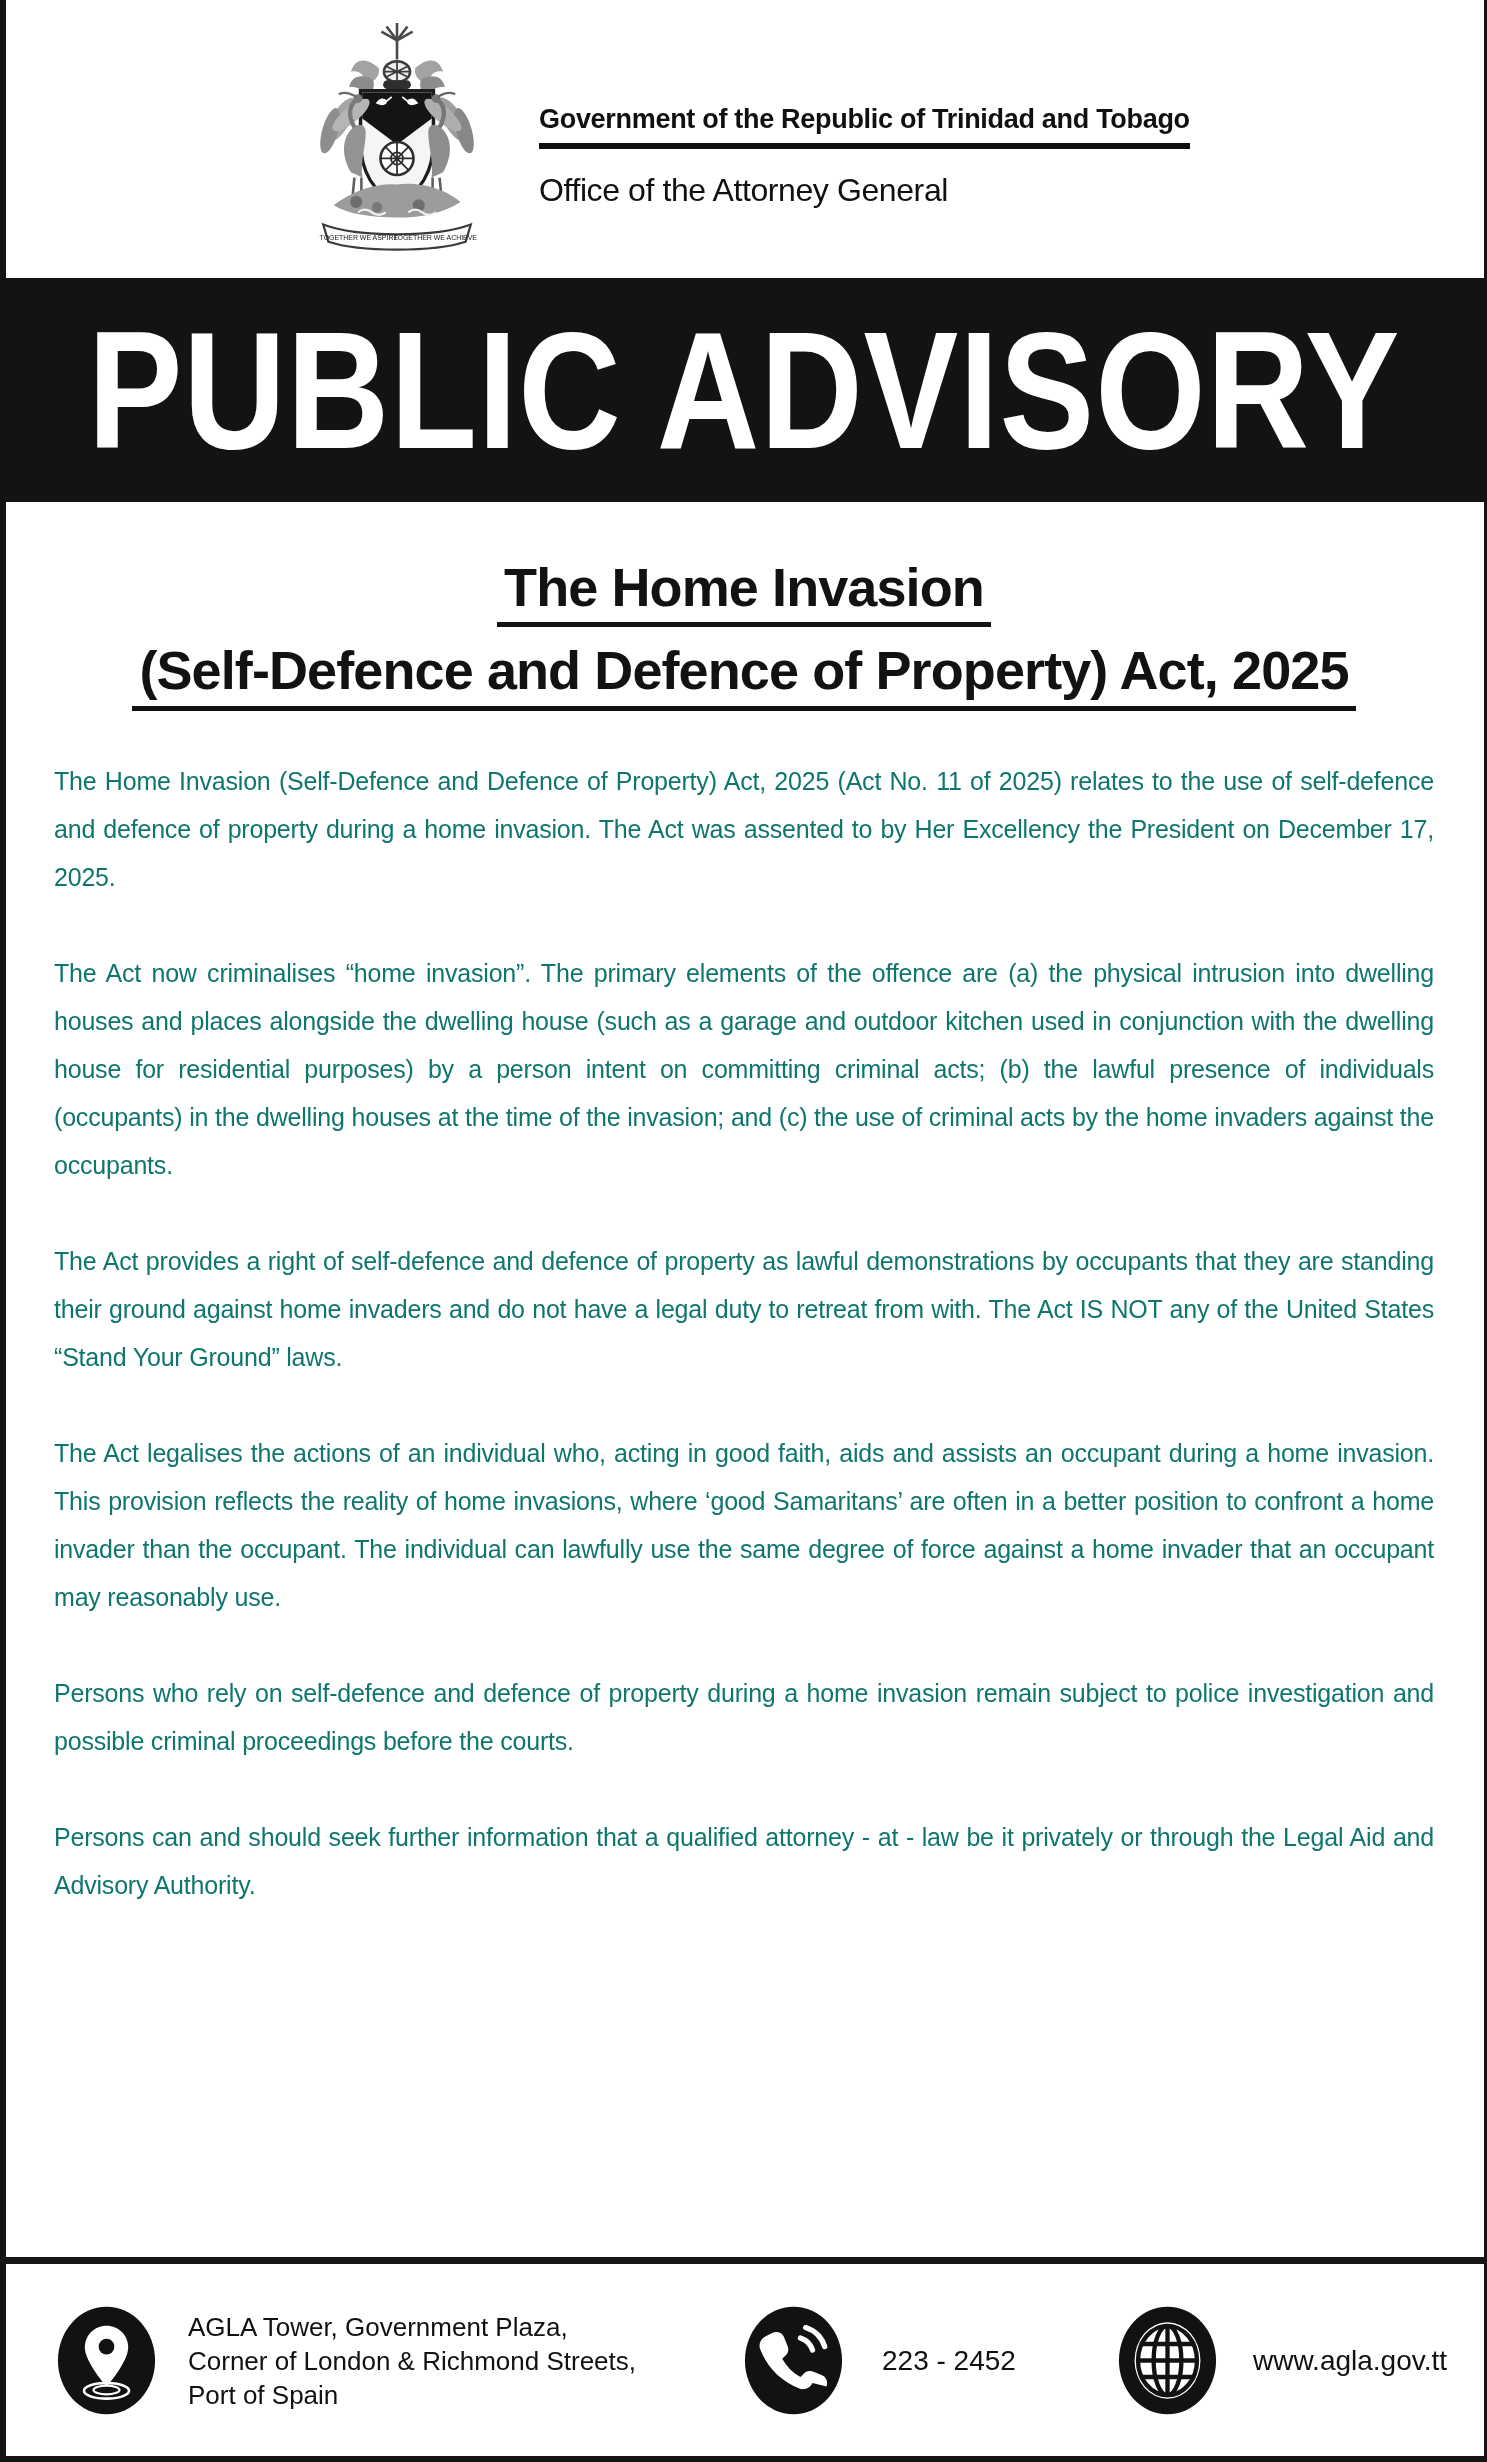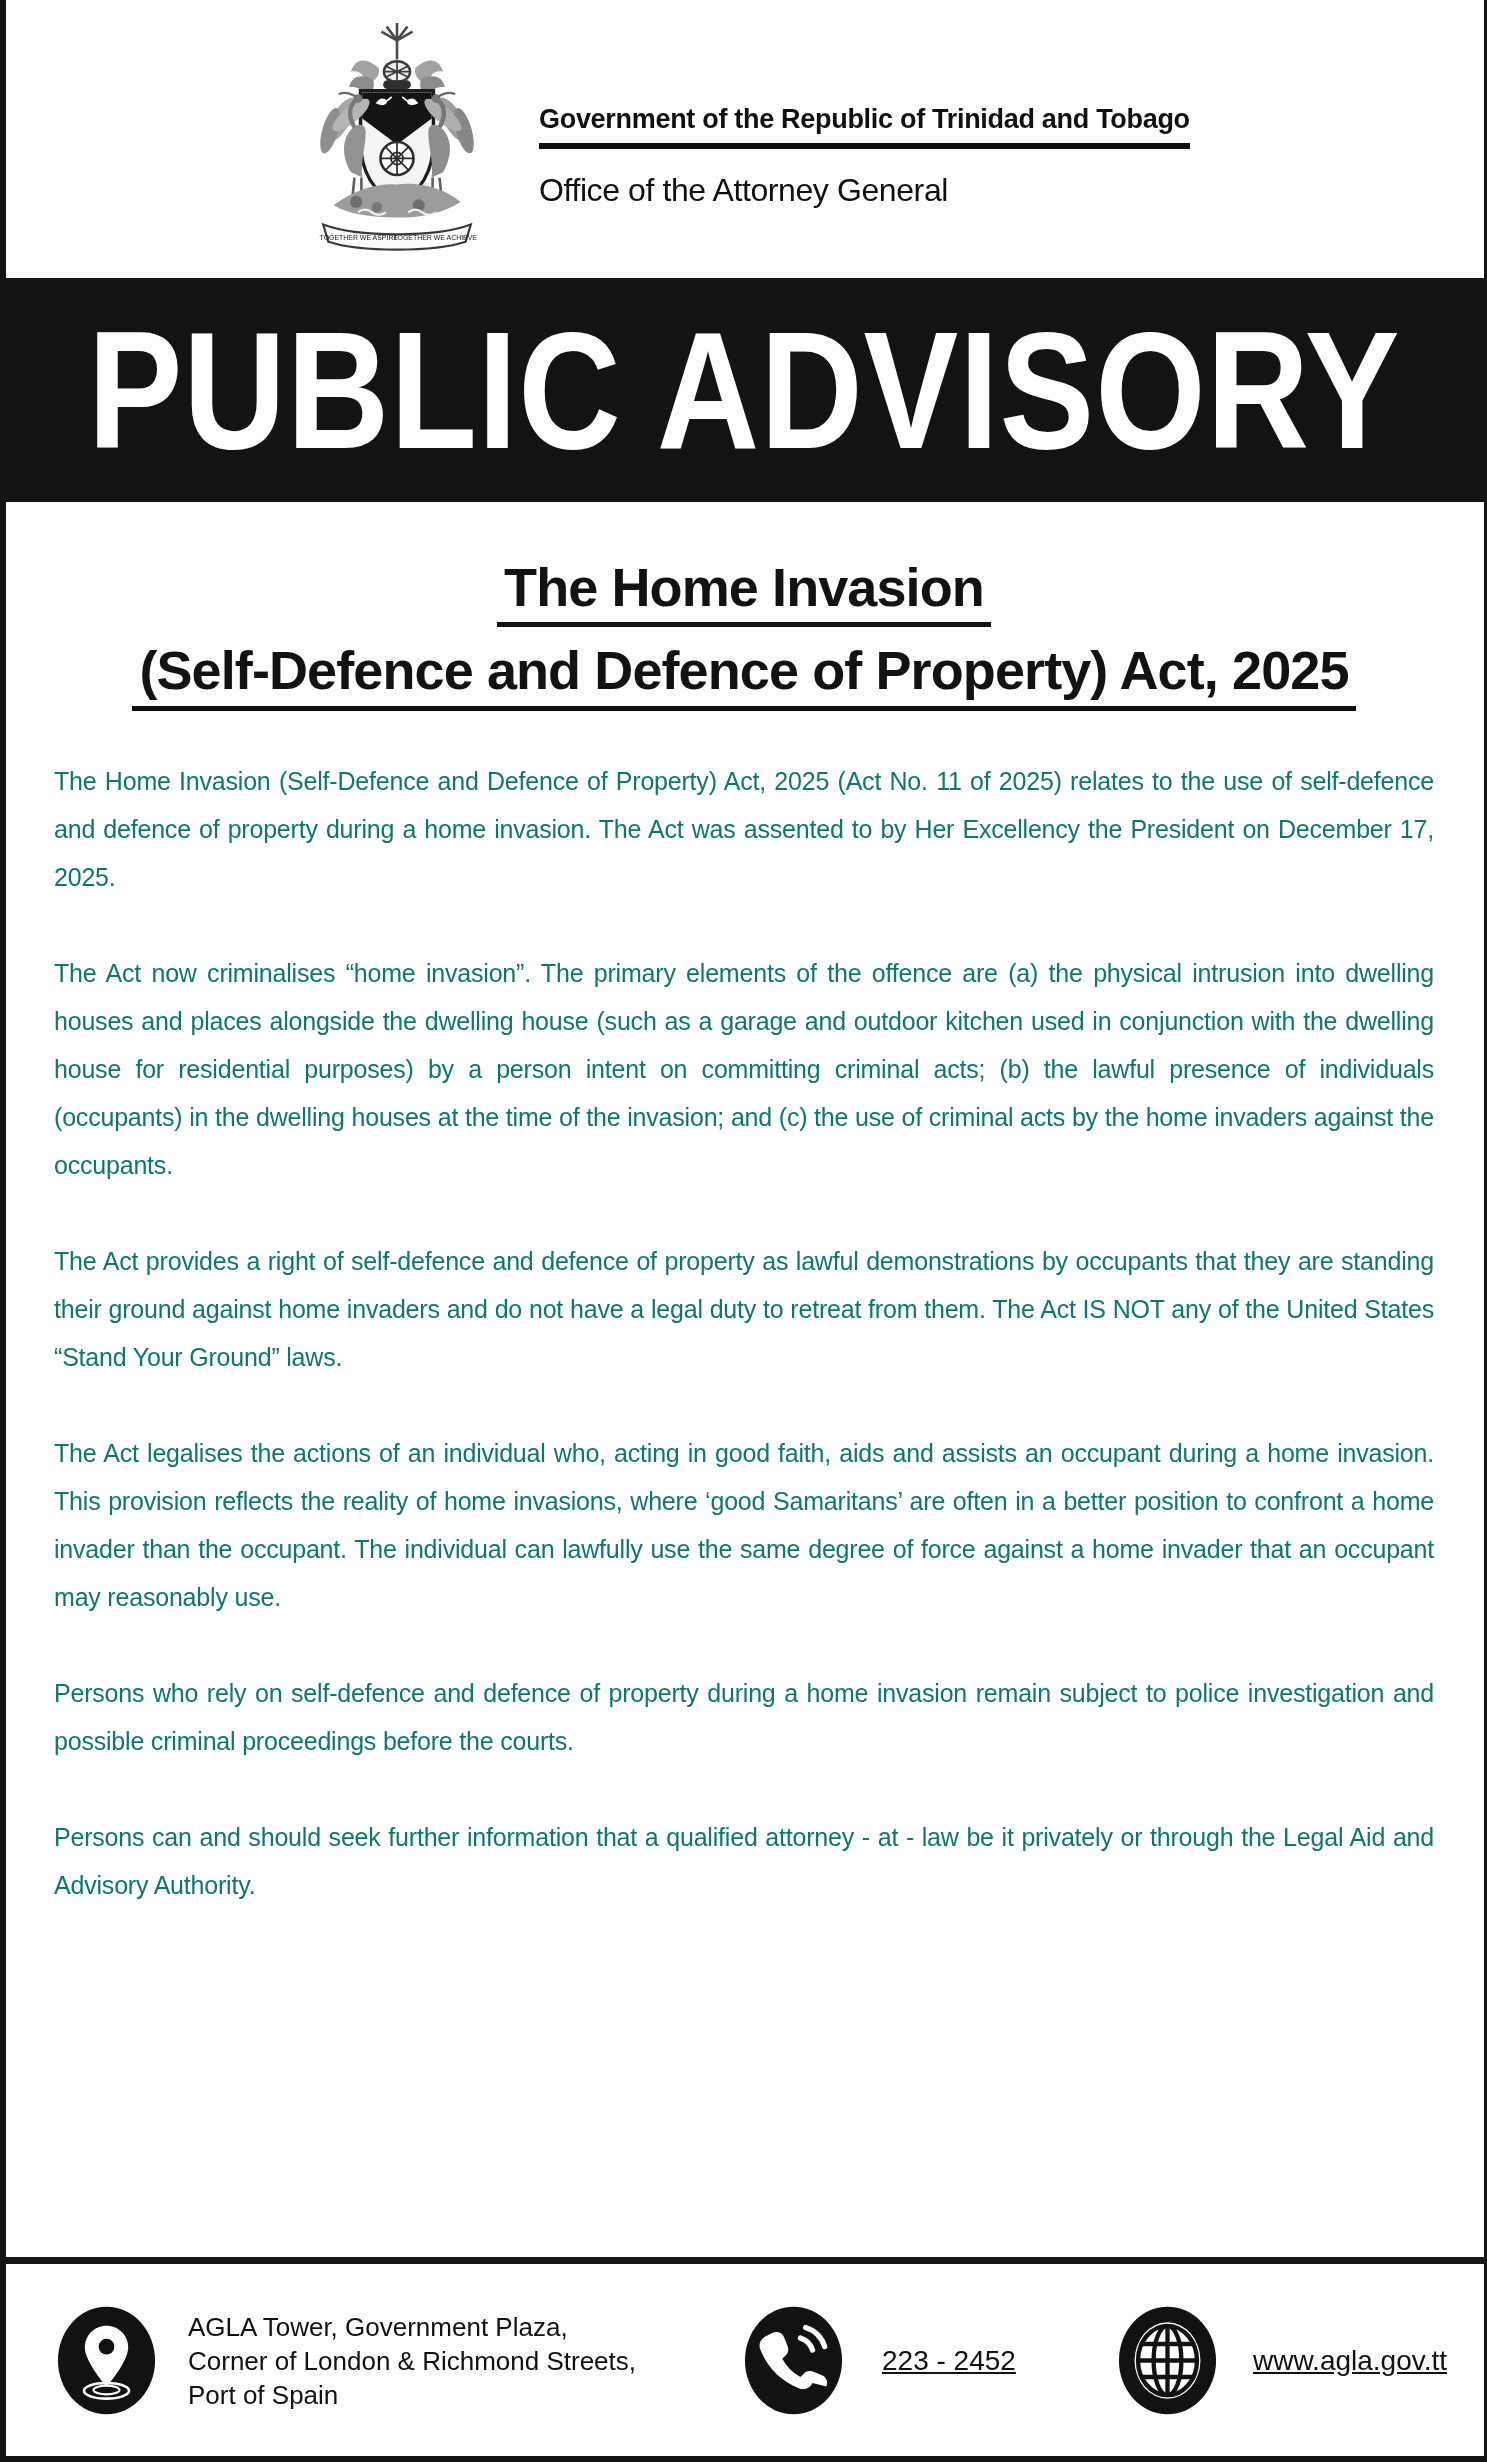--- a/index.html
+++ b/index.html
@@ -36,21 +36,21 @@
   .body-copy p:last-child{margin-bottom:0;}
 
   
   .footer-rule{position:absolute;left:0;top:2257px;width:100%;height:7px;background:#161616;}
   .footer-item{position:absolute;top:2305px;height:111px;display:flex;align-items:center;}
   .footer-item.loc{left:56px;gap:31px;}
   .footer-item.tel{left:743px;gap:38px;}
   .footer-item.web{left:1117px;gap:35px;align-items:center;}
   .footer-icon{width:101px;height:111px;flex:0 0 auto;}
   .addr{font-size:26px;line-height:34px;color:#111111;}
-  .contact-text{font-size:28px;color:#111111;text-decoration:underline;}
+  .contact-text{font-size:28px;color:#111111;}
 </style>
 </head>
 <body>
 
 <div class="page">
 
   <div class="frame-left"></div>
   <div class="frame-right"></div>
   <div class="frame-bottom"></div>
 
@@ -131,21 +131,21 @@
       <span>The Home Invasion</span>
     </div>
     <div class="title-line">
       <span>(Self-Defence and Defence of Property) Act, 2025</span>
     </div>
   </div>
 
   <div class="body-copy">
     <p>The Home Invasion (Self-Defence and Defence of Property) Act, 2025 (Act No. 11 of 2025) relates to the use of self-defence and defence of property during a home invasion.  The Act was assented to by Her Excellency the President on December 17, 2025.</p>
     <p>The Act now criminalises “home invasion”.  The primary elements of the offence are (a) the physical intrusion into dwelling houses and places alongside the dwelling house (such as a garage and outdoor kitchen used in conjunction with the dwelling house for residential purposes) by a person intent on committing criminal acts; (b) the lawful presence of individuals (occupants) in the dwelling houses at the time of the invasion; and (c) the use of criminal acts by the home invaders against the occupants.</p>
-    <p>The Act provides a right of self-defence and defence of property as lawful demonstrations by occupants that they are standing their ground against home invaders and do not have a legal duty to retreat from them.  The Act IS NOT any of the United States “Stand Your Ground” laws.</p>
+    <p>The Act provides a right of self-defence and defence of property as lawful demonstrations by occupants that they are standing their ground against home invaders and do not have a legal duty to retreat from with.  The Act IS NOT any of the United States “Stand Your Ground” laws.</p>
     <p>The Act legalises the actions of an individual who, acting in good faith, aids and assists an occupant during a home invasion.  This provision reflects the reality of home invasions, where ‘good Samaritans’ are often in a better position to confront a home invader than the occupant.  The individual can lawfully use the same degree of force against a home invader that an occupant may reasonably use.</p>
     <p>Persons who rely on self-defence and defence of property during a home invasion remain subject to police investigation and possible criminal proceedings before the courts.</p>
     <p>Persons can and should seek further information that a qualified attorney - at - law be it privately or through the Legal Aid and Advisory Authority.</p>
   </div>
 
   <div class="footer-rule"></div>
 
   <div class="footer-item loc">
     <svg class="footer-icon" viewBox="0 0 116 128">
       <ellipse cx="58" cy="64" rx="56" ry="62" fill="#121212"></ellipse>

